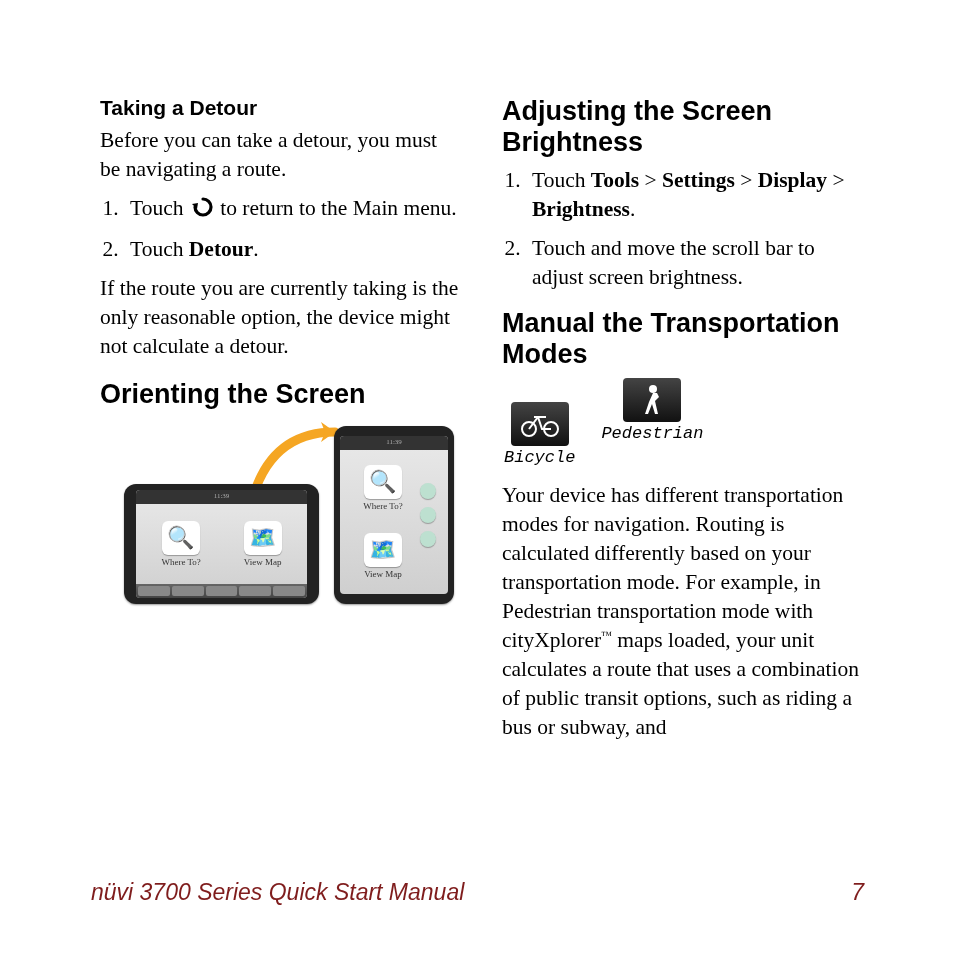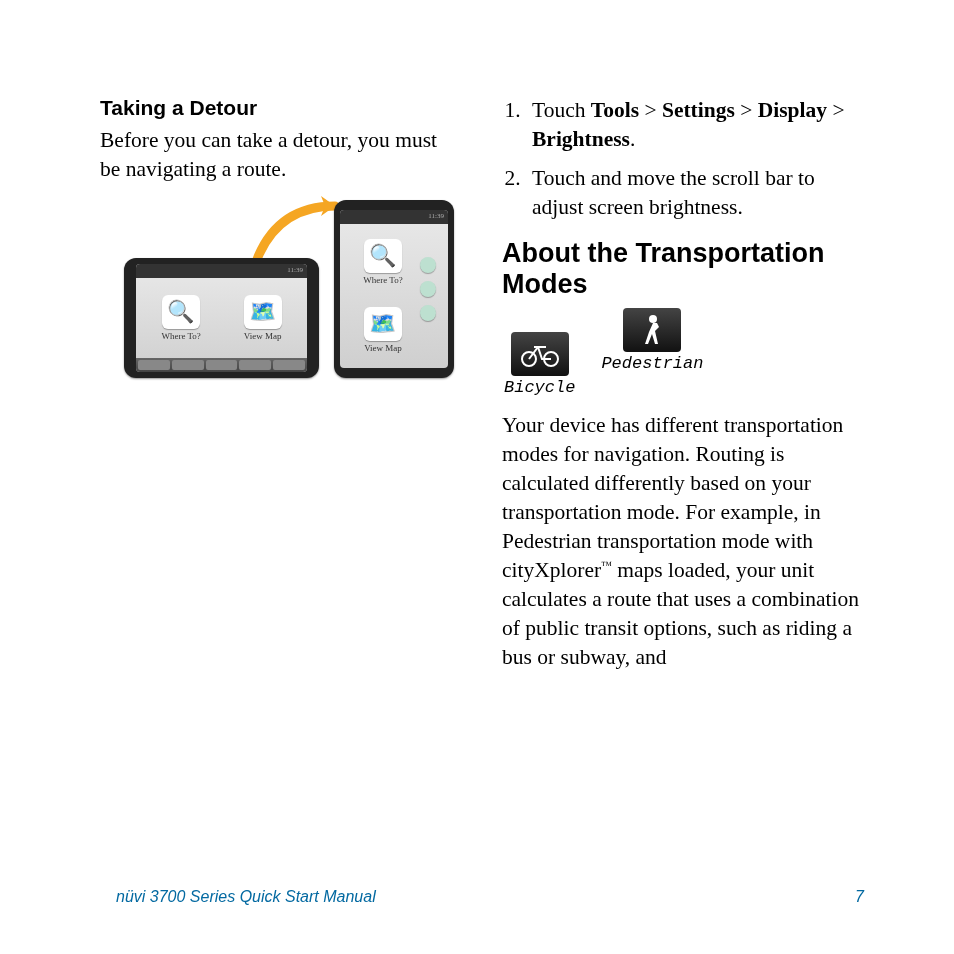--- a/index.html
+++ b/index.html
@@ -88,21 +88,21 @@
     border-radius: 4px;
     display: flex;
     flex-direction: column;
   }
   .topbar {
     height: 14px;
     background: #333;
     border-radius: 4px 4px 0 0;
     font-size: 7px;
     color: #aaa;
-    text-align: right;
+    text-align: center;
     padding: 2px 4px;
   }
   .icons-row {
     flex: 1;
     display: flex;
     justify-content: space-around;
     align-items: center;
     padding: 4px;
   }
   .icons-col { flex-direction: column; }
@@ -186,41 +186,58 @@
   }
   .mode.ped { margin-bottom: 24px; }
   .sup-tm {
     font-size: 11px;
     vertical-align: super;
   }
   
   .footer {
     position: absolute;
     bottom: 48px;
-    left: 116px;
+    left: 91px;
     right: 90px;
     display: flex;
     justify-content: space-between;
     font-family: Arial, Helvetica, sans-serif;
     font-style: italic;
-    font-size: 16px;
-    color: #0369a1;
+    font-size: 23px;
+    color: #7f1d1d;
   }
 </style>
 </head>
 <body>
 
 <div class="page">
 
   <div class="col">
     <div class="h3 h-bold-sans">Taking a Detour</div>
     <div class="body-text">Before you can take a detour, you must be navigating a route.</div>
 
-
-
+    <ol class="steps">
+      <li>
+        <span>Touch </span>
+        <span class="return-icon">
+          <svg width="22" height="20" viewBox="0 0 22 20">
+            <path d="M12 2 A8 8 0 1 1 4 10" fill="none" stroke="#000" stroke-width="3.2" stroke-linecap="round"></path>
+            <path d="M1 7 L7 6 L6 12 Z" fill="#000"></path>
+          </svg>
+        </span>
+        <span> to return to the Main menu.</span>
+      </li>
+      <li>
+        <span>Touch </span><span class="strong">Detour</span><span>.</span>
+      </li>
+    </ol>
+
+    <div class="body-text">If the route you are currently taking is the only reasonable option, the device might not calculate a detour.</div>
+
+    <div class="h2 h-bold-sans" style="margin-top:18px">Orienting the Screen</div>
     <div class="indent-block">
 
       <div class="orient-figure">
         <svg class="curve-arrow" viewBox="0 0 110 90">
           <path d="M12 84 Q 30 12 96 12" fill="none" stroke="#f5a623" stroke-width="9" stroke-linecap="round"></path>
           <path d="M96 12 L82 2 L86 12 L82 22 Z" fill="#f5a623"></path>
           <path d="M12 84 L2 70 L12 74 L22 70 Z" fill="#f5a623"></path>
         </svg>
 
         <div class="device landscape">
@@ -264,28 +281,29 @@
                 <div class="dot"></div>
                 <div class="dot"></div>
             </div>
           </div>
         </div>
       </div>
     </div>
   </div>
 
   <div class="col">
+    <div class="h2 h-bold-sans">Adjusting the Screen Brightness</div>
     <ol class="steps">
       <li>
         <span>Touch </span><span class="strong">Tools</span><span> &gt; </span><span class="strong">Settings</span><span> &gt; </span><span class="strong">Display</span><span> &gt; </span><span class="strong">Brightness</span><span>.</span>
       </li>
       <li>Touch and move the scroll bar to adjust screen brightness.</li>
     </ol>
 
-    <div class="h2 h-bold-sans" style="margin-top:16px">About the Transportation Modes</div>
+    <div class="h2 h-bold-sans" style="margin-top:16px">Manual the Transportation Modes</div>
 
     <div class="modes-row">
       <div class="mode">
         <div class="box">
           <svg width="40" height="26" viewBox="0 0 40 26" fill="none" stroke="#fff" stroke-width="2">
             <circle cx="9" cy="18" r="7"></circle>
               <circle cx="31" cy="18" r="7"></circle>
             <path d="M9 18 L18 6 L26 6 M18 6 L22 18 L31 18 M14 6 L22 6"></path>
           </svg>
         </div>

